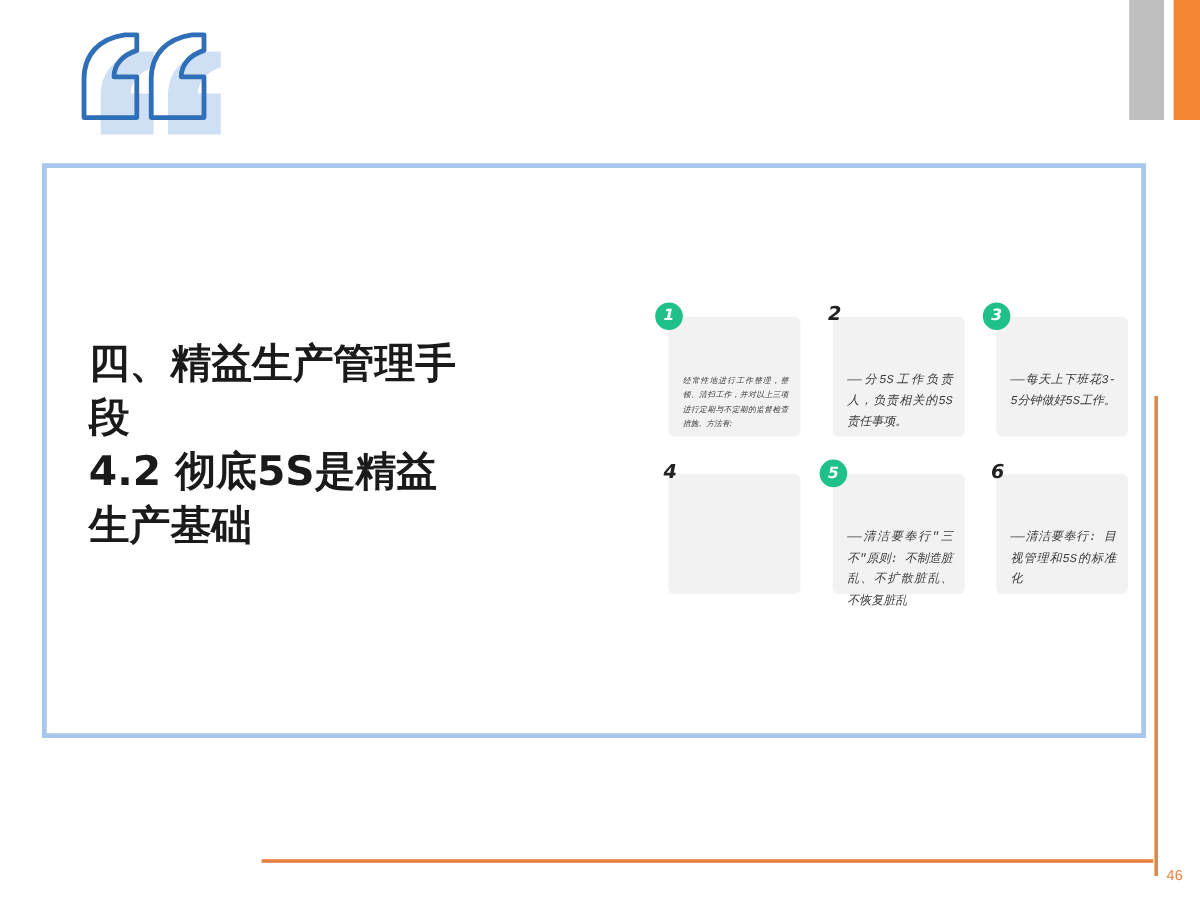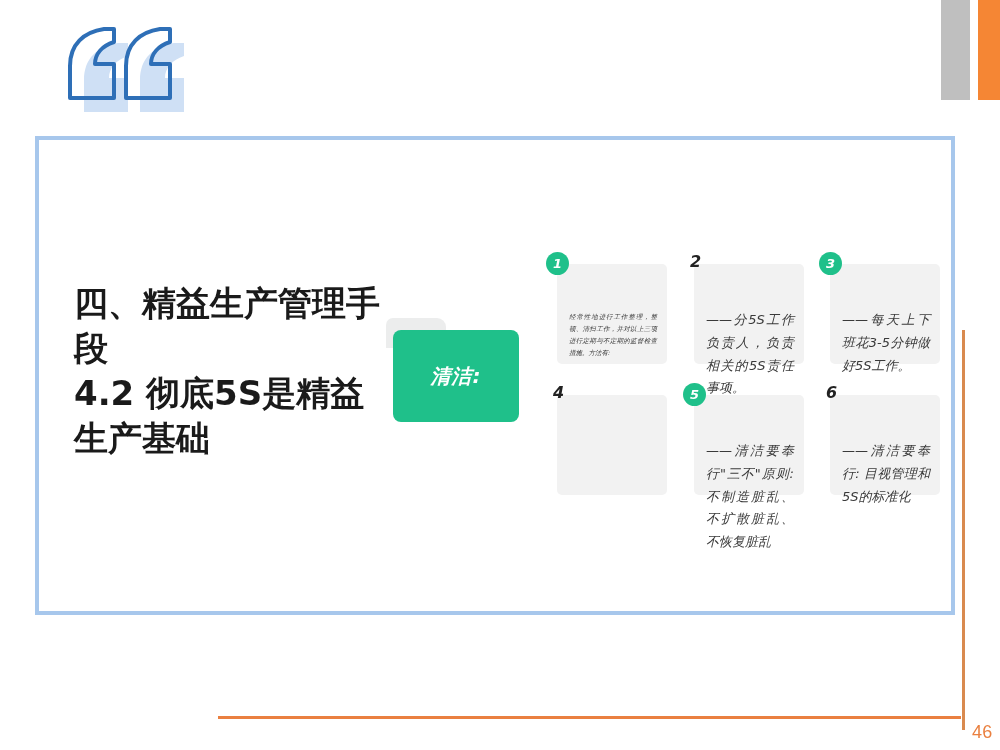--- a/index.html
+++ b/index.html
@@ -85,21 +85,21 @@
     left: 962px;
     top: 330px;
     width: 3px;
     height: 400px;
     background: #d98a4f;
   }
   .page-num {
     position: absolute;
     left: 972px;
     top: 722px;
-    font-size: 18px;
+    font-size: 12px;
     color: #ea8040;
     font-family: "Liberation Sans", sans-serif;
     letter-spacing: 0.3px;
   }
 
   
   .heading {
     position: absolute;
     left: 74px;
     top: 281px;
@@ -205,21 +205,21 @@
     top: 17px;
     width: 88px;
     color: #3a3a3a;
     font-style: italic;
     line-height: 1.6;
     font-family: "DejaVu Sans", "Liberation Sans", sans-serif;
     text-align: justify;
     margin-top: 28px;
   }
   .card.size-sm .card-text { font-size: 6.5px; line-height: 1.85; top: 19px; }
-  .card.size-md .card-text { font-size: 13px; line-height: 1.75; }
+  .card.size-md .card-text { font-size: 10px; line-height: 1.75; font-family: Liberation Mono, monospace; }
 
   
   .c1 { left: 0px;   top: 0px;   }
   .c2 { left: 137px; top: 0px;   }
   .c3 { left: 273px; top: 0px;   }
   .c4 { left: 0px;   top: 131px; }
   .c5 { left: 137px; top: 131px; }
   .c6 { left: 273px; top: 131px; }
 </style>
 </head>
@@ -239,26 +239,20 @@
       <path d="M4 72 L4 40 C4 18 18 6 38 3 L48 3 L48 16 C36 20 29 28 29 38 L48 38 L48 72 Z" fill="none" stroke="#2e6fb7" stroke-width="4" stroke-linejoin="round"></path>
       <path d="M60 72 L60 40 C60 18 74 6 94 3 L104 3 L104 16 C92 20 85 28 85 38 L104 38 L104 72 Z" fill="none" stroke="#2e6fb7" stroke-width="4" stroke-linejoin="round"></path>
     </svg>
   </div>
 
   <div class="blue-panel"></div>
 
   <div class="heading">四、精益生产管理手段
 4.2 彻底5S是精益生产基础</div>
 
-  <div class="folder">
-    <div class="folder-tab"></div>
-    <div class="folder-body">
-      <span class="folder-label">清洁:</span>
-    </div>
-  </div>
 
   <div class="cards">
 
     <div class="card c1 size-sm">
       <div class="num-badge">1</div>
       <div class="card-text">经常性地进行工作整理，整顿、清扫工作，并对以上三项进行定期与不定期的监督检查措施。方法有:</div>
     </div>
 
     <div class="card c2 size-md">
       <div class="num-plain">2</div>

